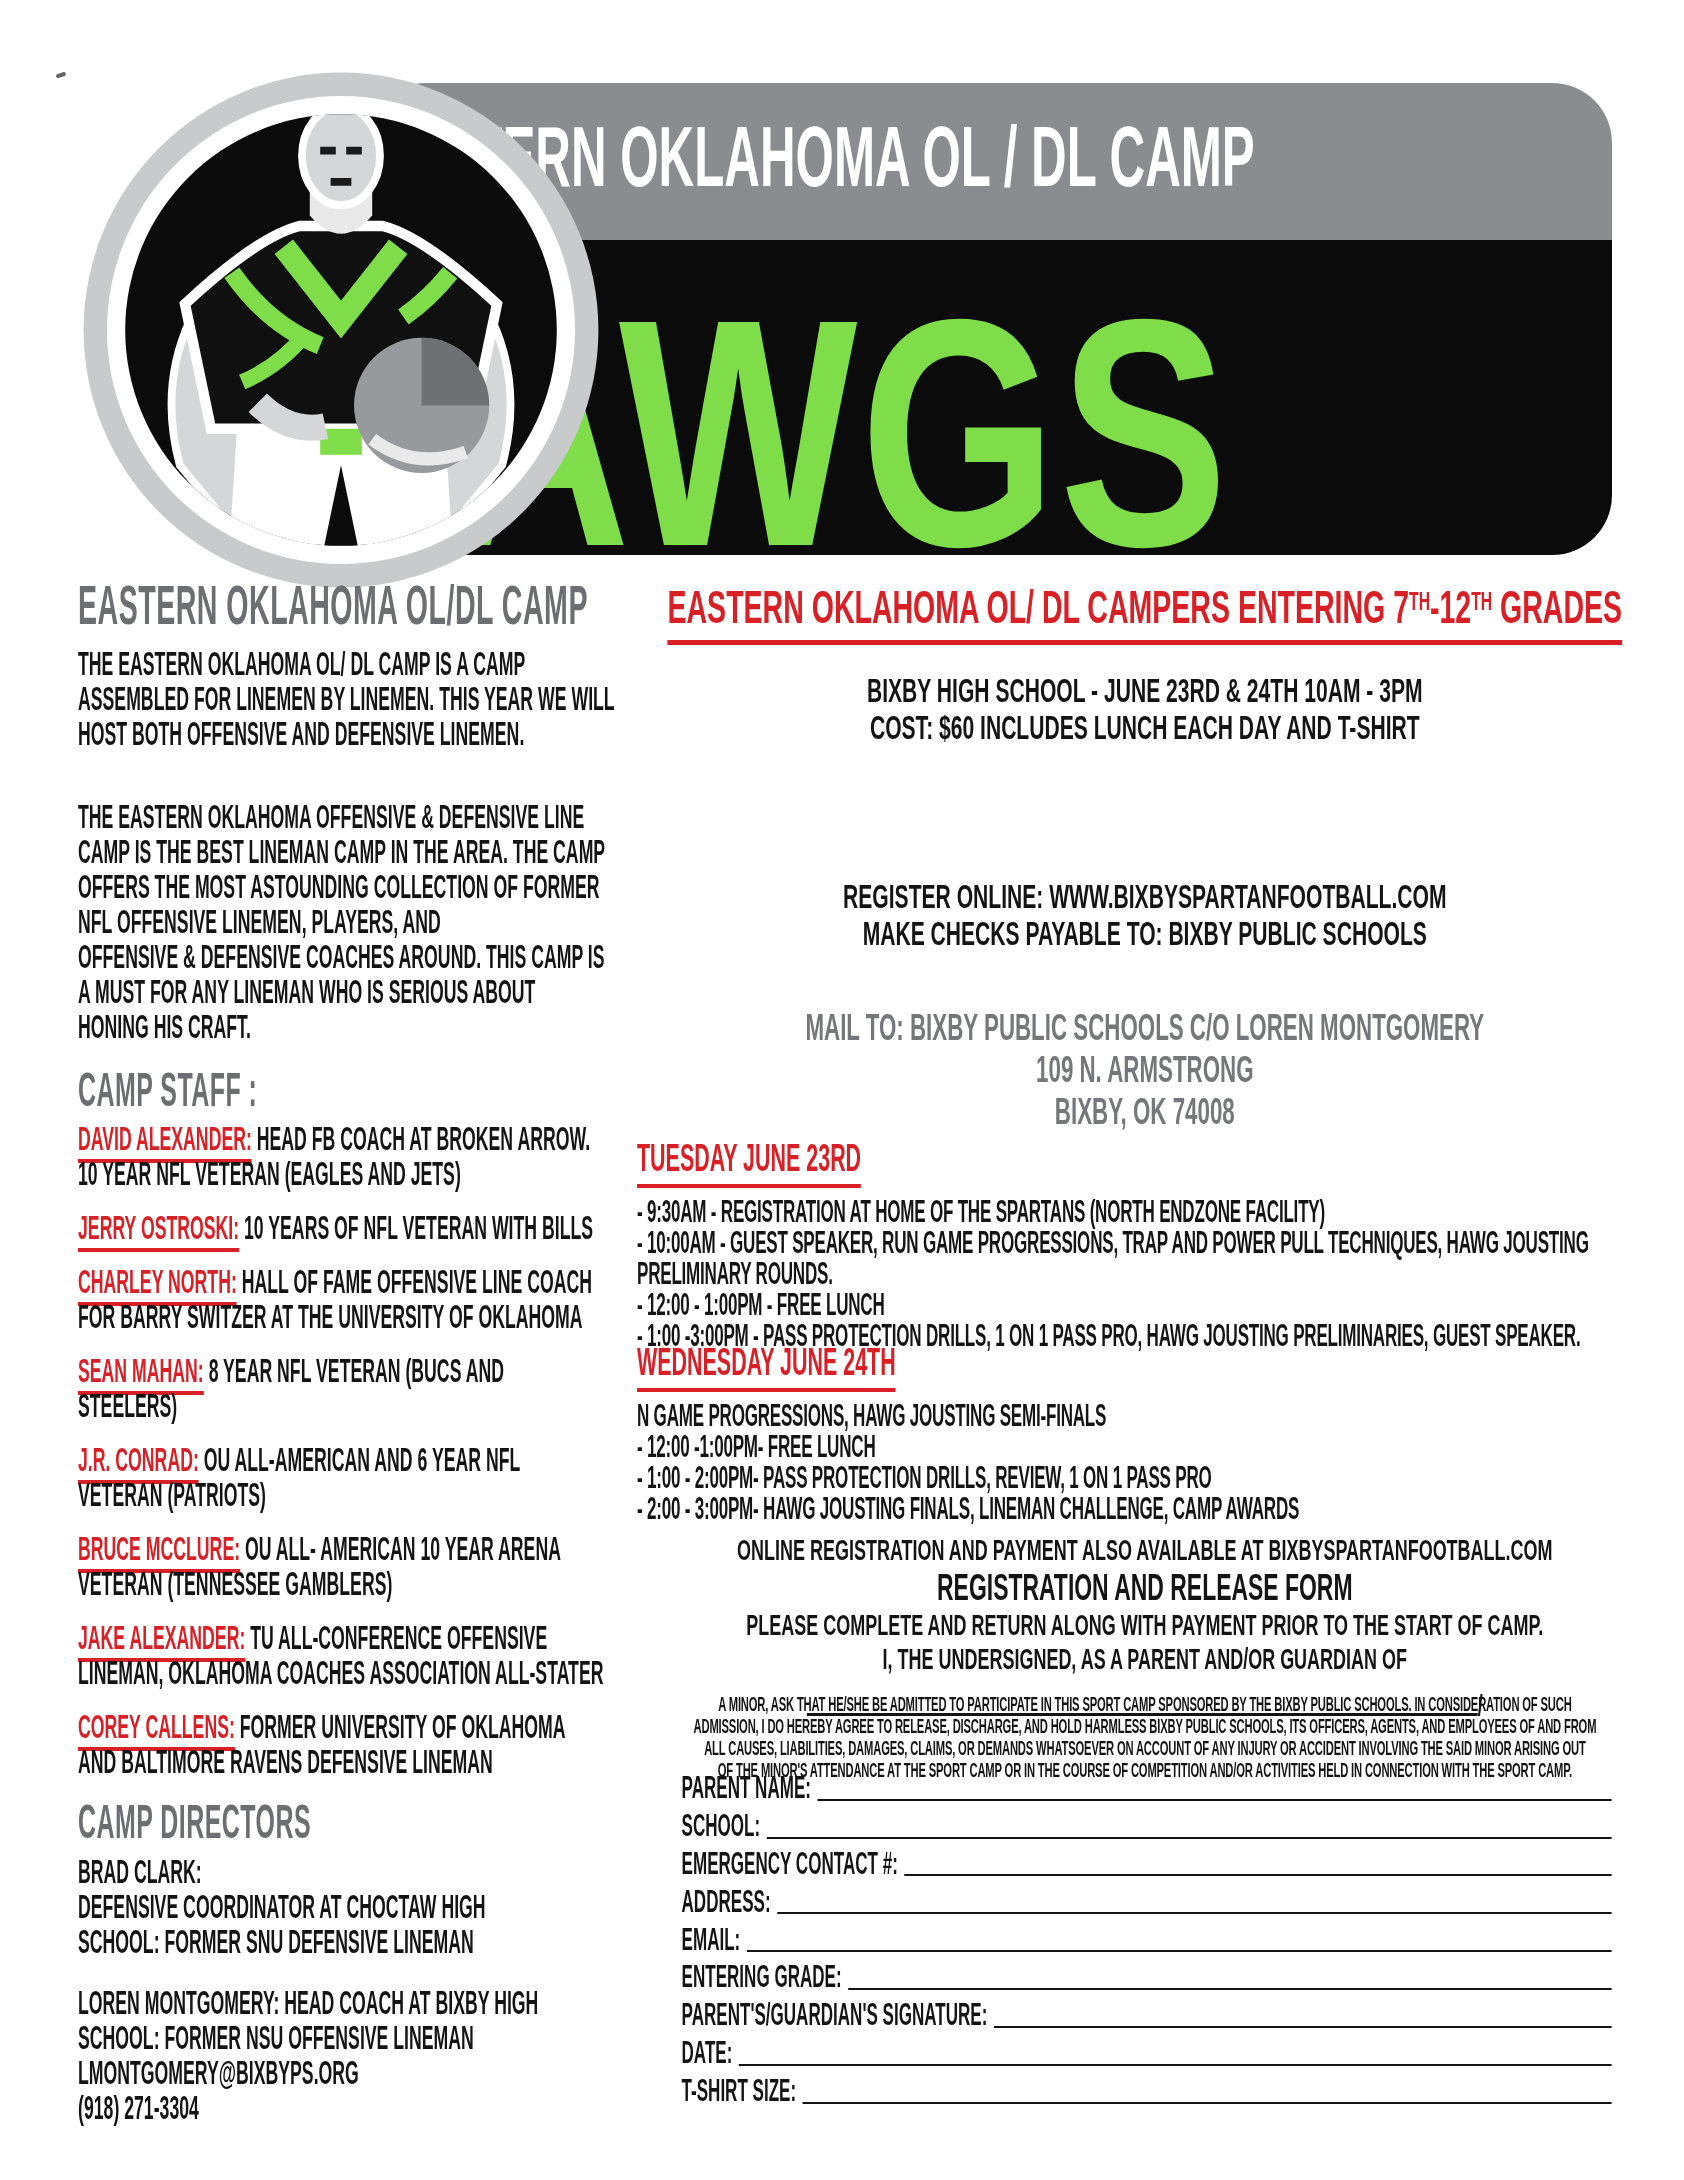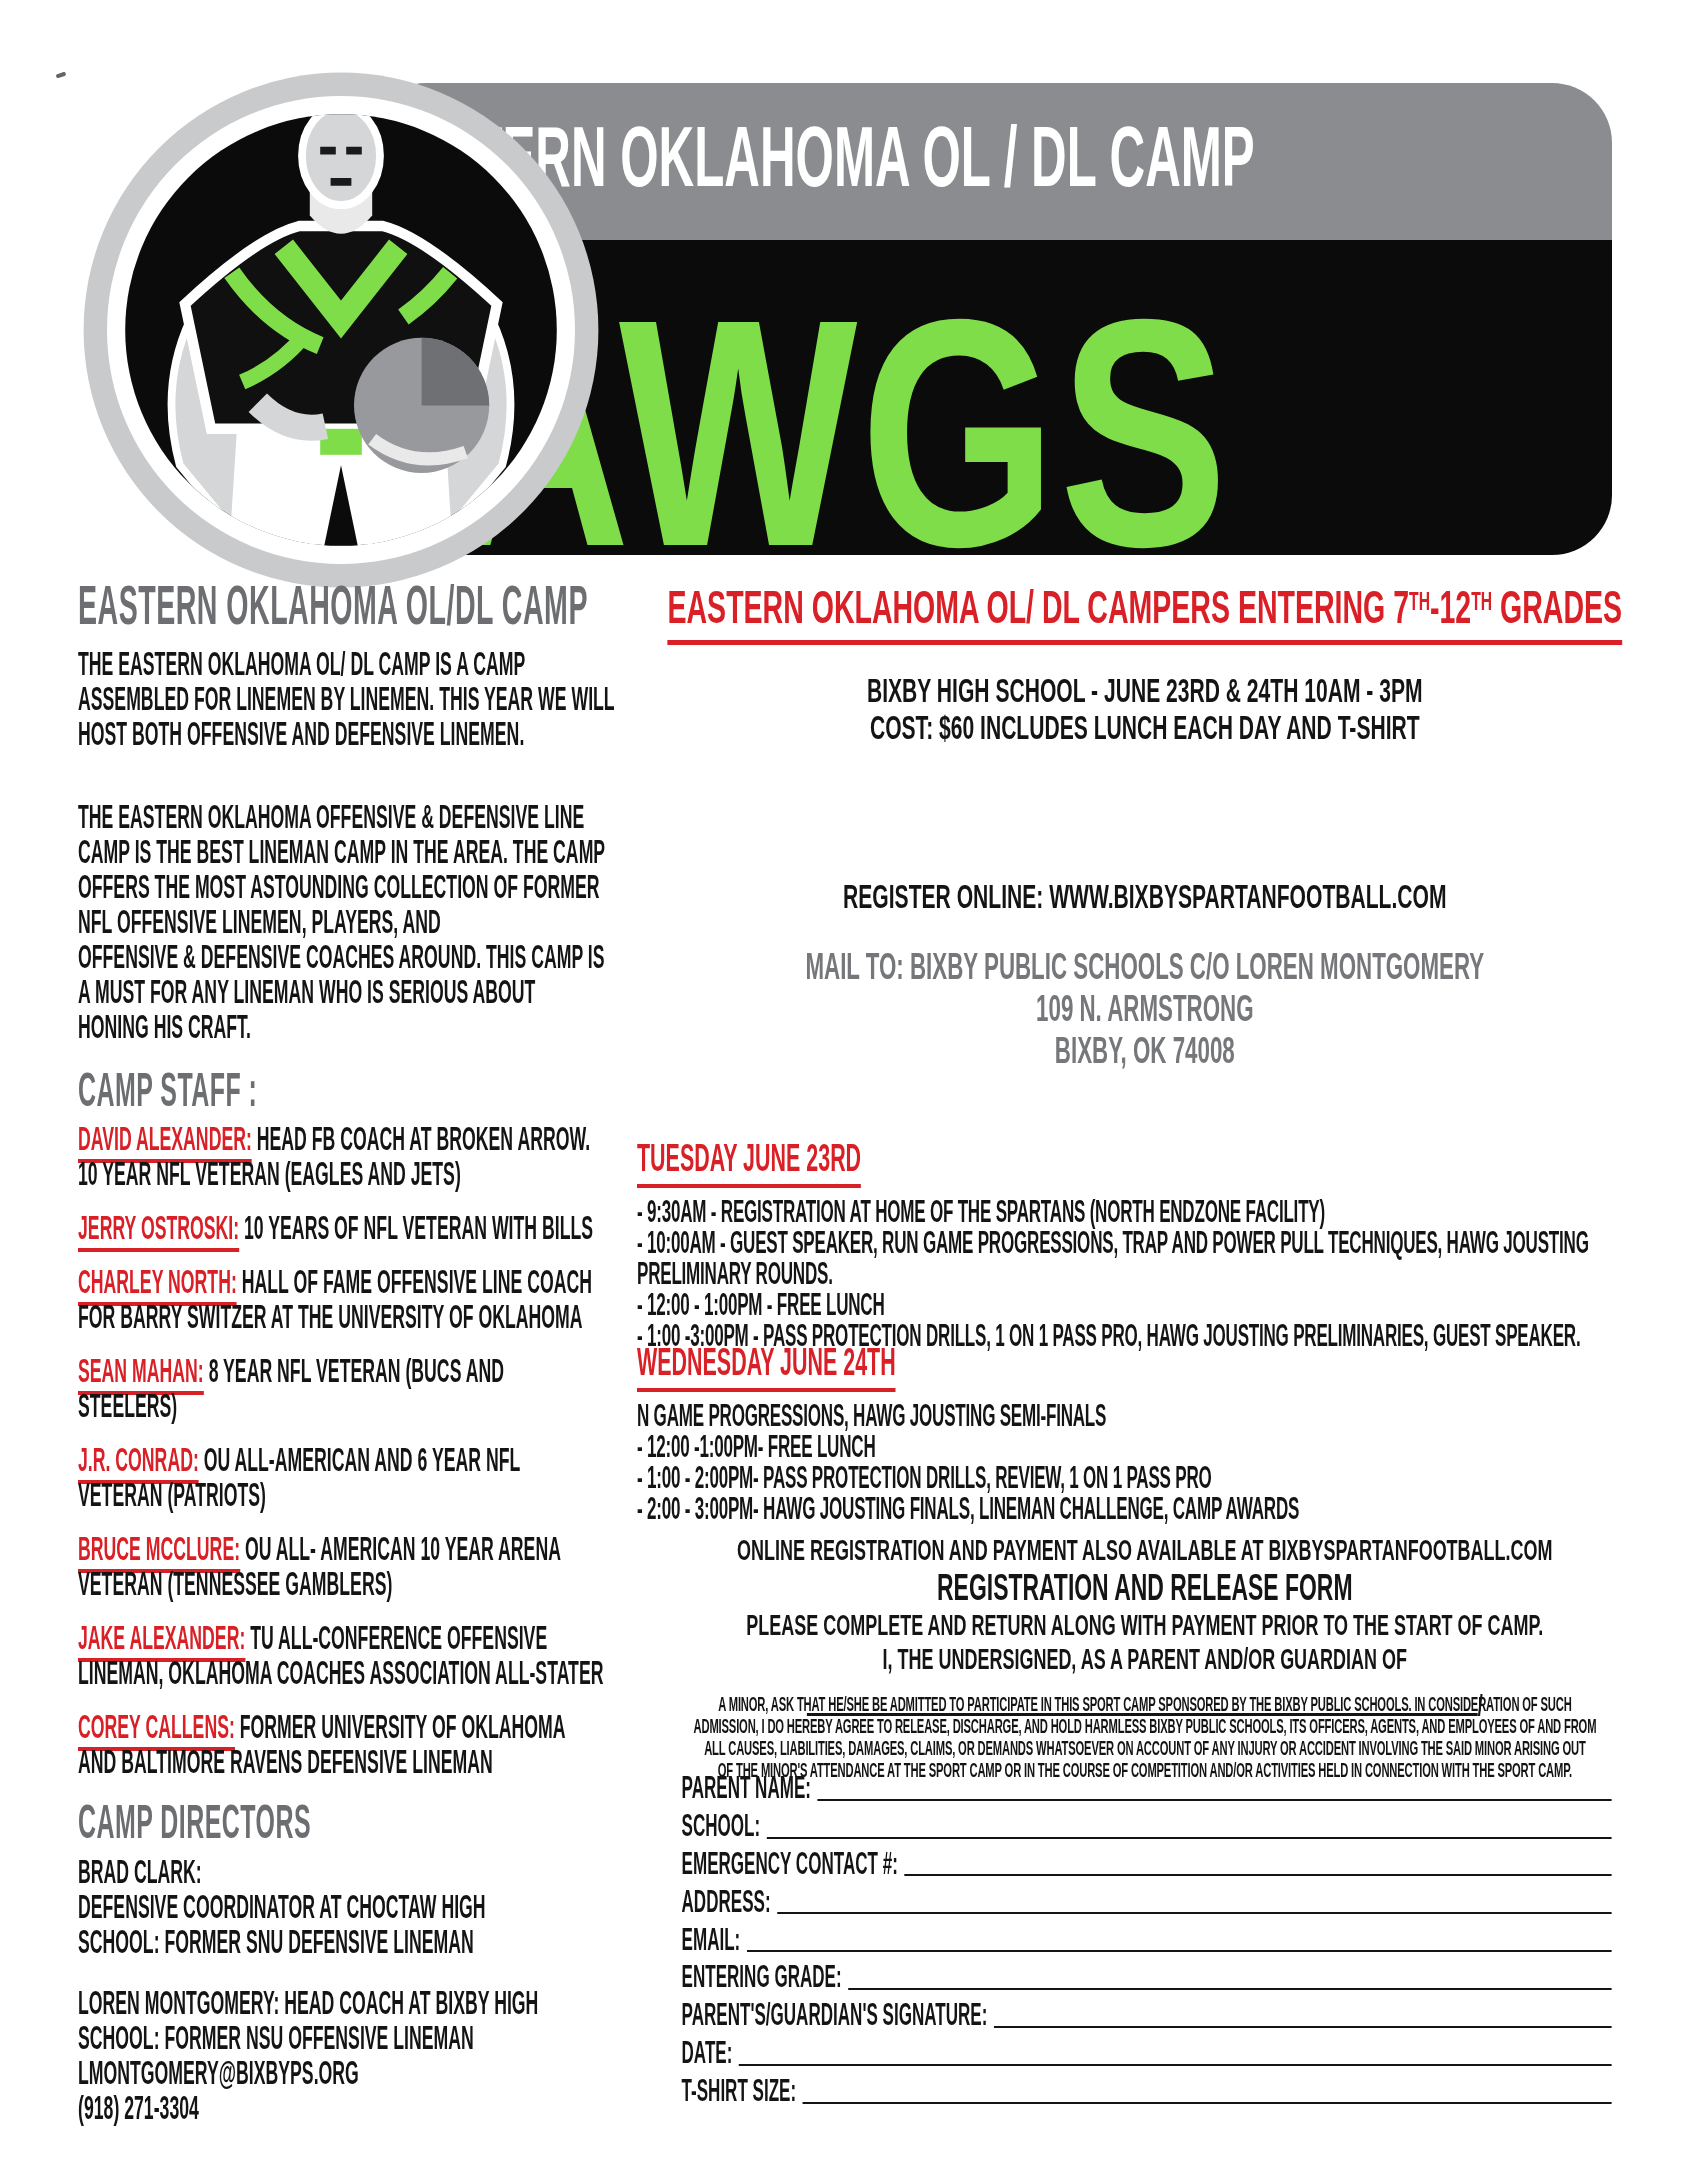--- a/index.html
+++ b/index.html
@@ -191,22 +191,25 @@
   </div>
   <div class="rc" style="top:710px">
     <div class="cx62 info40">COST:  $60 INCLUDES LUNCH EACH DAY AND T-SHIRT</div>
   </div>
 
 
 
   <div class="rc" style="top:879px">
     <div class="cx62 info40">REGISTER ONLINE:  WWW.BIXBYSPARTANFOOTBALL.COM</div>
   </div>
-
-  <div class="rc" style="top:946px">
+  <div class="rc" style="top:916px">
+    <div class="cx62 info40">MAKE CHECKS PAYABLE TO: BIXBY PUBLIC SCHOOLS</div>
+  </div>
+
+  <div class="rc" style="top:1007px">
     <div class="cx62 multi mail-block">MAIL TO:  BIXBY PUBLIC SCHOOLS C/O LOREN MONTGOMERY
 109 N. ARMSTRONG
 BIXBY, OK 74008</div>
   </div>
 
   <div class="rc" style="top:1138px">
     <div class="lx55">
       <div class="day-title"><span class="red-underline">TUESDAY JUNE 23RD</span></div>
       <div class="day-items">- 9:30AM -  REGISTRATION AT HOME OF THE SPARTANS (NORTH ENDZONE FACILITY)
 - 10:00AM -  GUEST SPEAKER, RUN GAME PROGRESSIONS, TRAP AND POWER PULL TECHNIQUES, HAWG JOUSTING

